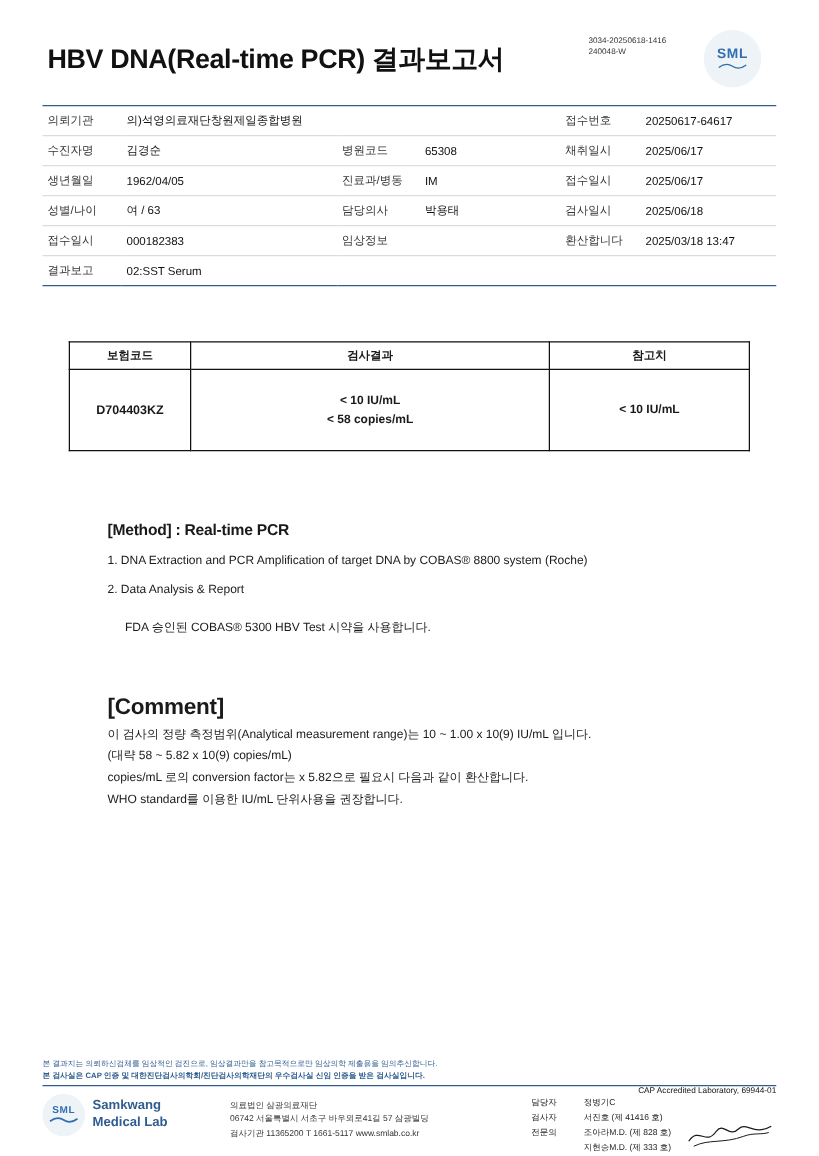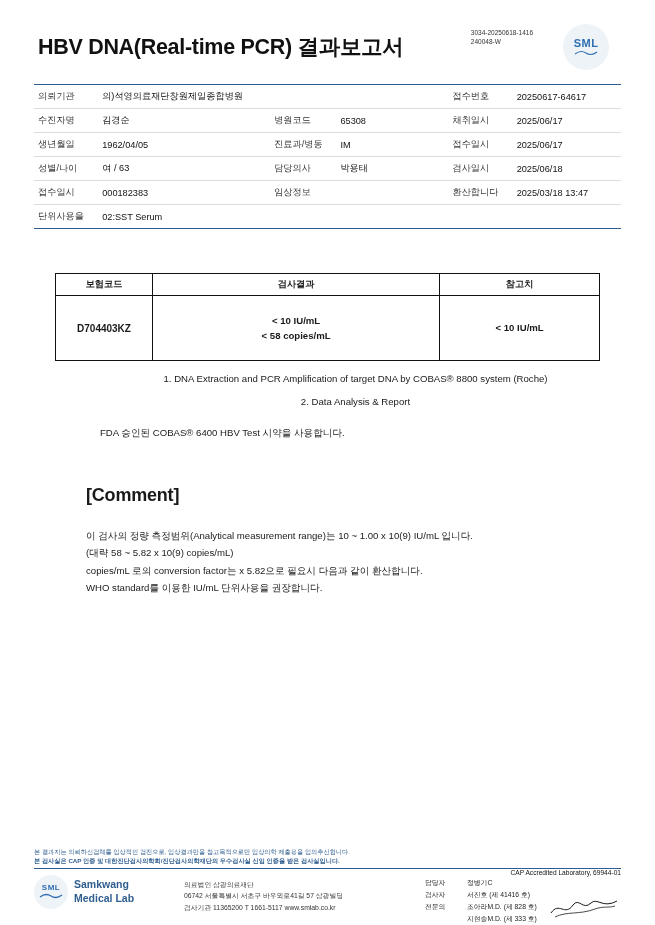--- a/index.html
+++ b/index.html
@@ -150,39 +150,38 @@
   .method-title {
     margin-top: 56px;
     font-size: 12.5px;
     font-weight: bold;
     letter-spacing: -0.2px;
   }
   .method-item {
     font-size: 9.6px;
     margin-top: 12px;
     color: #1a1a1a;
-    text-align: center;
   }
   .note {
     font-size: 9.6px;
     margin-top: 18px;
     line-height: 1.65;
   }
   .note .indent1 { display: block; padding-left: 10px; }
   .note .indent2 { display: block; padding-left: 14px; }
 
   .comment-title {
     margin-top: 44px;
     font-size: 18px;
     font-weight: bold;
     letter-spacing: -0.2px;
   }
   .comment-body {
     font-size: 9.6px;
-    margin-top: 22px;
+    margin-top: 4px;
     line-height: 1.72;
   }
   .comment-body div { margin-bottom: 1px; }
 
   
   .footer {
     position: absolute;
     left: 0;
     right: 0;
     bottom: 0;
@@ -323,21 +322,21 @@
       </tr>
       <tr>
         <td class="lbl col-a-lbl">접수일시</td>
         <td class="val col-a-val">000182383</td>
         <td class="lbl col-b-lbl">임상정보</td>
         <td class="val col-b-val"></td>
         <td class="lbl col-c-lbl">환산합니다</td>
         <td class="val col-c-val">2025/03/18 13:47</td>
       </tr>
       <tr>
-        <td class="lbl col-a-lbl">단위사용을</td>
+        <td class="lbl col-a-lbl">결과보고</td>
         <td class="val col-a-val">02:SST Serum</td>
         <td class="lbl col-b-lbl"></td>
         <td class="val col-b-val"></td>
         <td class="lbl col-c-lbl"></td>
         <td class="val col-c-val"></td>
       </tr>
     </tbody>
   </table>
 
   <div class="result-wrap">
@@ -358,24 +357,25 @@
           </td>
           <td class="res-ref">
             <div class="res-line">&lt; 10 IU/mL</div>
           </td>
         </tr>
       </tbody>
     </table>
   </div>
 
   <div class="section">
+    <div class="method-title">[Method] : Real-time PCR</div>
     <div class="method-item">1. DNA Extraction and PCR Amplification of target DNA by COBAS® 8800 system (Roche)</div>
     <div class="method-item">2. Data Analysis &amp; Report</div>
     <div class="note">
-      <span class="indent2">FDA 승인된 COBAS® 6400 HBV Test 시약을 사용합니다.</span>
+      <span class="indent2">FDA 승인된 COBAS® 5300 HBV Test 시약을 사용합니다.</span>
     </div>
   </div>
 
   <div class="section">
     <div class="comment-title">[Comment]</div>
     <div class="comment-body">
       <div>이 검사의 정량 측정범위(Analytical measurement range)는 10 ~ 1.00 x 10(9) IU/mL 입니다.</div>
       <div>(대략 58 ~ 5.82 x 10(9) copies/mL)</div>
       <div>copies/mL 로의 conversion factor는 x 5.82으로 필요시 다음과 같이 환산합니다.</div>
       <div>WHO standard를 이용한 IU/mL 단위사용을 권장합니다.</div>

